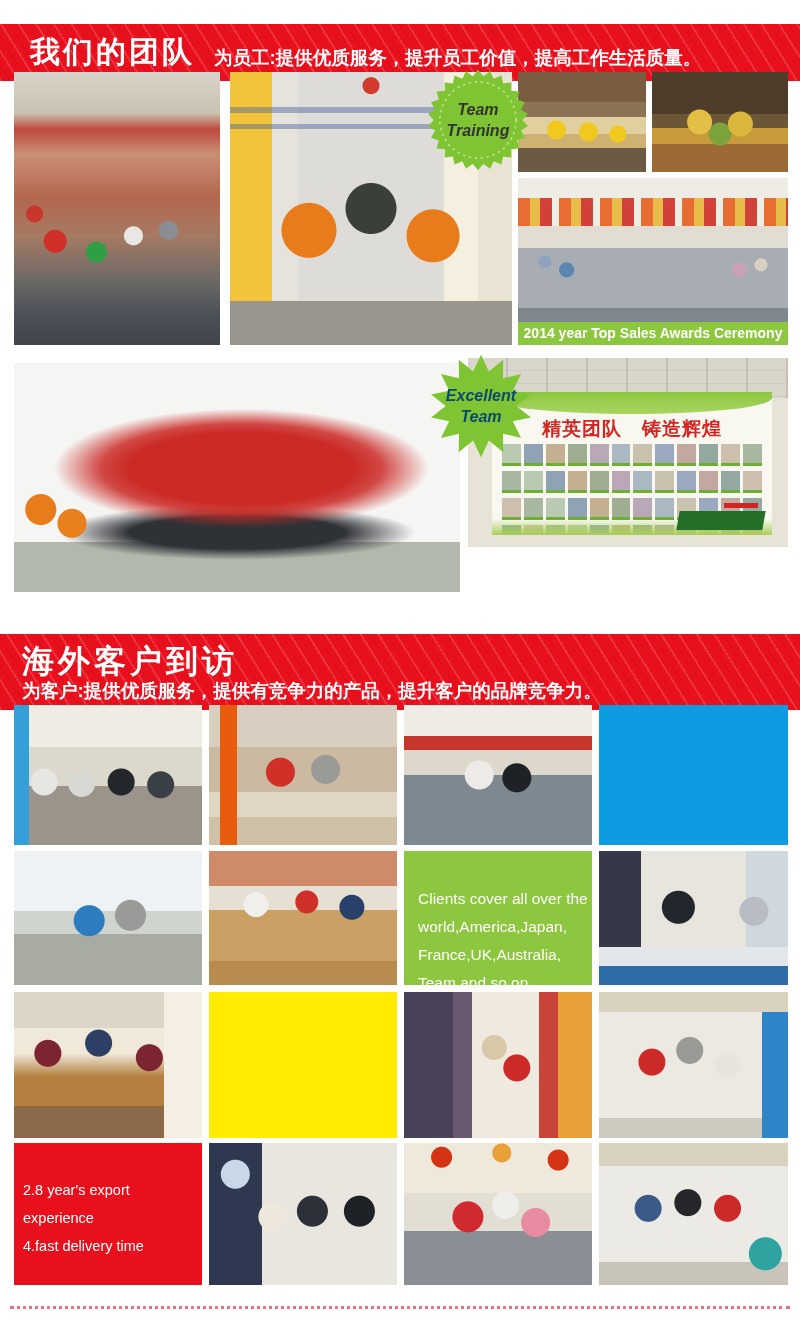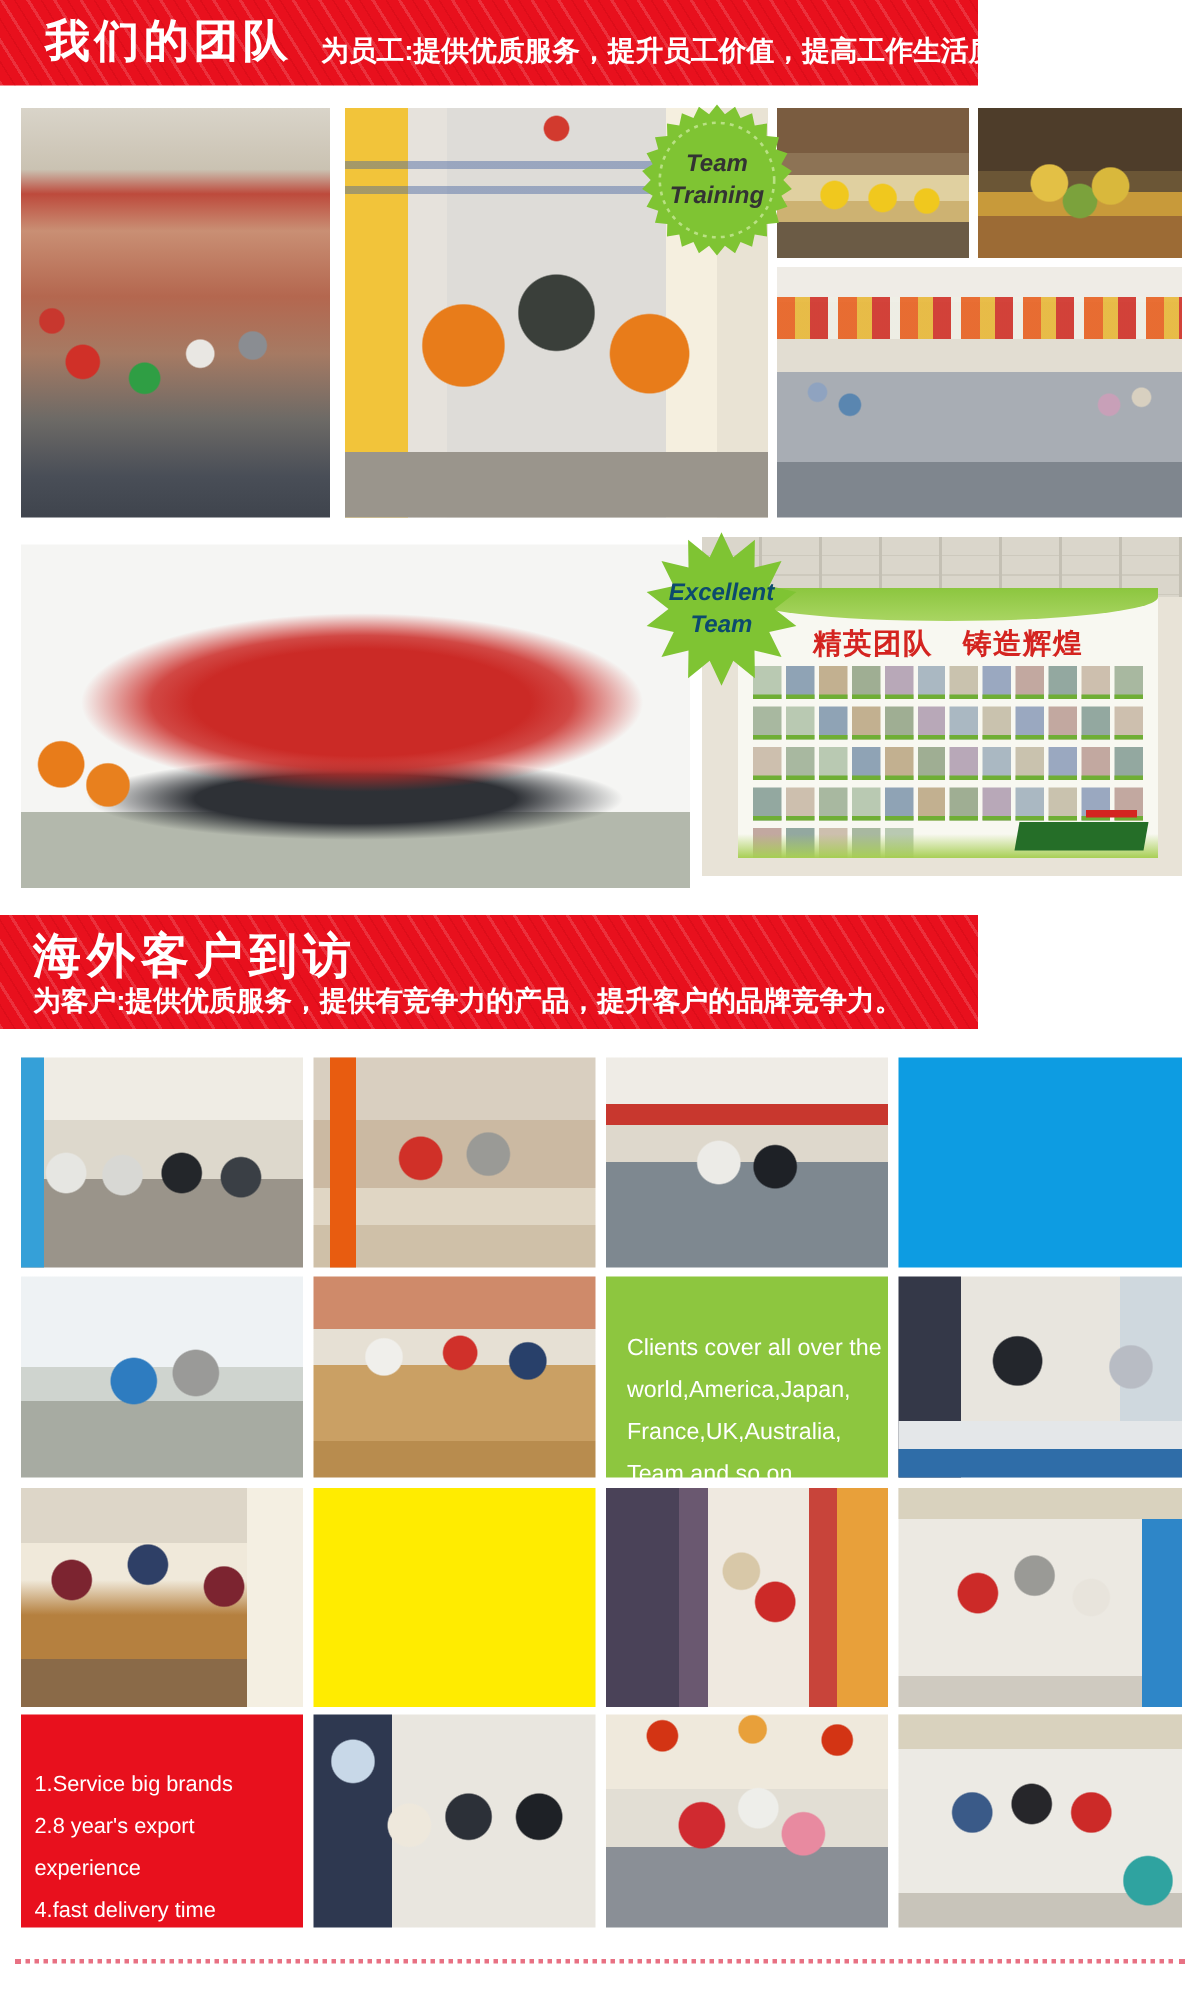--- a/index.html
+++ b/index.html
@@ -1,23 +1,23 @@
 <!DOCTYPE html>
 <html lang="zh" style="--red: #e8101d; --green: #8dc63f; --blue: #0d9ce2; --yellow: #ffec00;"><head>
 <meta charset="utf-8">
 <style>
   html,body{margin:0;padding:0;background:#fff;}
   body{font-family:"Liberation Sans","DejaVu Sans",sans-serif;}
   .page{position:relative;width:800px;height:1333px;background:#fff;overflow:hidden;margin:0 auto;}
 
   
-  .banner{position:absolute;left:0;width:652px;color:#fff;
+  .banner{position:absolute;left:0;width:800px;color:#fff;
     background:
       repeating-linear-gradient(58deg, rgba(255,255,255,0.14) 0 2px, rgba(255,255,255,0) 2px 8px, rgba(170,0,10,0.18) 8px 9px, rgba(255,255,255,0) 9px 15px),
-      var(--red);}
+      var(--red); margin-top: 24px;}
   .banner1{top:0;height:57px;}
   .banner2{top:610px;height:76px;}
   .banner-title{position:absolute;font-weight:bold;white-space:nowrap;}
   .banner-sub{position:absolute;font-weight:bold;white-space:nowrap;}
   .banner1 .banner-title{left:30px;top:11px;font-size:30px;line-height:34px;letter-spacing:3px;}
   .banner1 .banner-sub{left:214px;top:23px;font-size:18.5px;line-height:22px;}
   .banner2 .banner-title{left:22px;top:9px;font-size:32px;line-height:36px;letter-spacing:4px;}
   .banner2 .banner-sub{left:22px;top:46px;font-size:18.5px;line-height:22px;}
 
   
@@ -59,21 +59,21 @@
   .caption{position:absolute;left:0;right:0;bottom:0;height:23px;background:var(--green);
     color:#fff;font-weight:bold;font-size:14px;line-height:23px;text-align:center;}
 
   .pb1{left:14px;top:363px;width:446px;height:229px;background:
     radial-gradient(circle at 6% 64%, #e87c1a 0 15px, rgba(0,0,0,0) 16px),
     radial-gradient(circle at 13% 70%, #e8801e 0 14px, rgba(0,0,0,0) 15px),
     radial-gradient(ellipse 42% 26% at 51% 46%, #cb2a26 0 60%, rgba(203,42,38,0.85) 75%, rgba(0,0,0,0) 100%),
     radial-gradient(ellipse 40% 12% at 50% 74%, #2e3136 0 60%, rgba(0,0,0,0) 100%),
     linear-gradient(180deg,#f5f5f3 0 78%,#b3b8ac 78% 100%);}
 
-  .pb2{left:468px;top:358px;width:320px;height:226px;background:#e8e3d7;}
+  .pb2{left:468px;top:358px;width:320px;height:189px;background:#e8e3d7;}
   .pb2 .ceiling{position:absolute;left:0;right:0;top:0;height:40px;background:
     repeating-linear-gradient(90deg, rgba(0,0,0,0) 0 38px, #c4c0b4 38px 40px),
     repeating-linear-gradient(180deg, rgba(0,0,0,0) 0 12px, #cdc9bd 12px 13px),
     #dad6cb;}
   .board{position:absolute;left:24px;right:16px;top:34px;bottom:12px;background:#f8f8f1;overflow:hidden;}
   .board .wave{position:absolute;left:0;right:0;top:0;height:22px;background:linear-gradient(180deg,#8cc63f,#a9d562);
     border-radius:0 0 50% 50% / 0 0 16px 16px;}
   .wall-title{position:relative;margin-top:24px;text-align:center;color:#d42420;font-weight:bold;font-size:19px;letter-spacing:1px;white-space:nowrap;}
   .tiles{position:absolute;left:10px;right:10px;top:52px;display:grid;grid-template-columns:repeat(12,1fr);gap:5px 3px;}
   .tile{height:19px;border-bottom:3px solid #6fae35;}
@@ -178,20 +178,21 @@
     <div class="banner-title">我们的团队</div>
     <div class="banner-sub">为员工:提供优质服务，提升员工价值，提高工作生活质量。</div>
   </div>
 
   <div class="ph pa1"></div>
   <div class="ph pa2"></div>
   <div class="ph pa3"></div>
   <div class="ph pa4"></div>
   <div class="ph pa5">
     <i class="flags"></i>
+    <div class="caption">2014 year Top Sales Awards Ceremony</div>
   </div>
 
   <div class="badge badge-tt">
     <svg viewBox="0 0 120 120">
       <polygon id="tt-star" fill="#7fc433" points="60.0,2.0 66.1,9.4 73.9,3.7 78.1,12.3 87.0,8.6 89.0,18.0 98.5,16.6 98.2,26.2 107.7,27.1 105.2,36.3 114.2,39.4 109.5,47.8 117.6,53.0 111.0,60.0 117.6,67.0 109.5,72.2 114.2,80.6 105.2,83.7 107.7,92.9 98.2,93.8 98.5,103.4 89.0,102.0 87.0,111.4 78.1,107.7 73.9,116.3 66.1,110.6 60.0,118.0 53.9,110.6 46.1,116.3 41.9,107.7 33.0,111.4 31.0,102.0 21.5,103.4 21.8,93.8 12.3,92.9 14.8,83.7 5.8,80.6 10.5,72.2 2.4,67.0 9.0,60.0 2.4,53.0 10.5,47.8 5.8,39.4 14.8,36.3 12.3,27.1 21.8,26.2 21.5,16.6 31.0,18.0 33.0,8.6 41.9,12.3 46.1,3.7 53.9,9.4"></polygon>
       <circle cx="60" cy="60" r="44" fill="none" stroke="#b9e184" stroke-width="2" stroke-dasharray="3 4"></circle>
     </svg>
     <div class="btxt">
       <span>Team</span>
       <span>Training</span>
@@ -294,21 +295,20 @@
     <div>Team and so on.</div>
   </div>
   <div class="ph r2c4"></div>
 
   <div class="ph r3c1"></div>
   <div class="ph yellow-block"></div>
   <div class="ph r3c3"></div>
   <div class="ph r3c4"></div>
 
   <div class="adv">
-    <div>1.Service big brands</div>
     <div>2.8 year's export experience</div>
     <div>4.fast delivery time</div>
   </div>
   <div class="ph r4c2"></div>
   <div class="ph r4c3"></div>
   <div class="ph r4c4"></div>
 
   <div class="divider"></div>
 </div>
 

